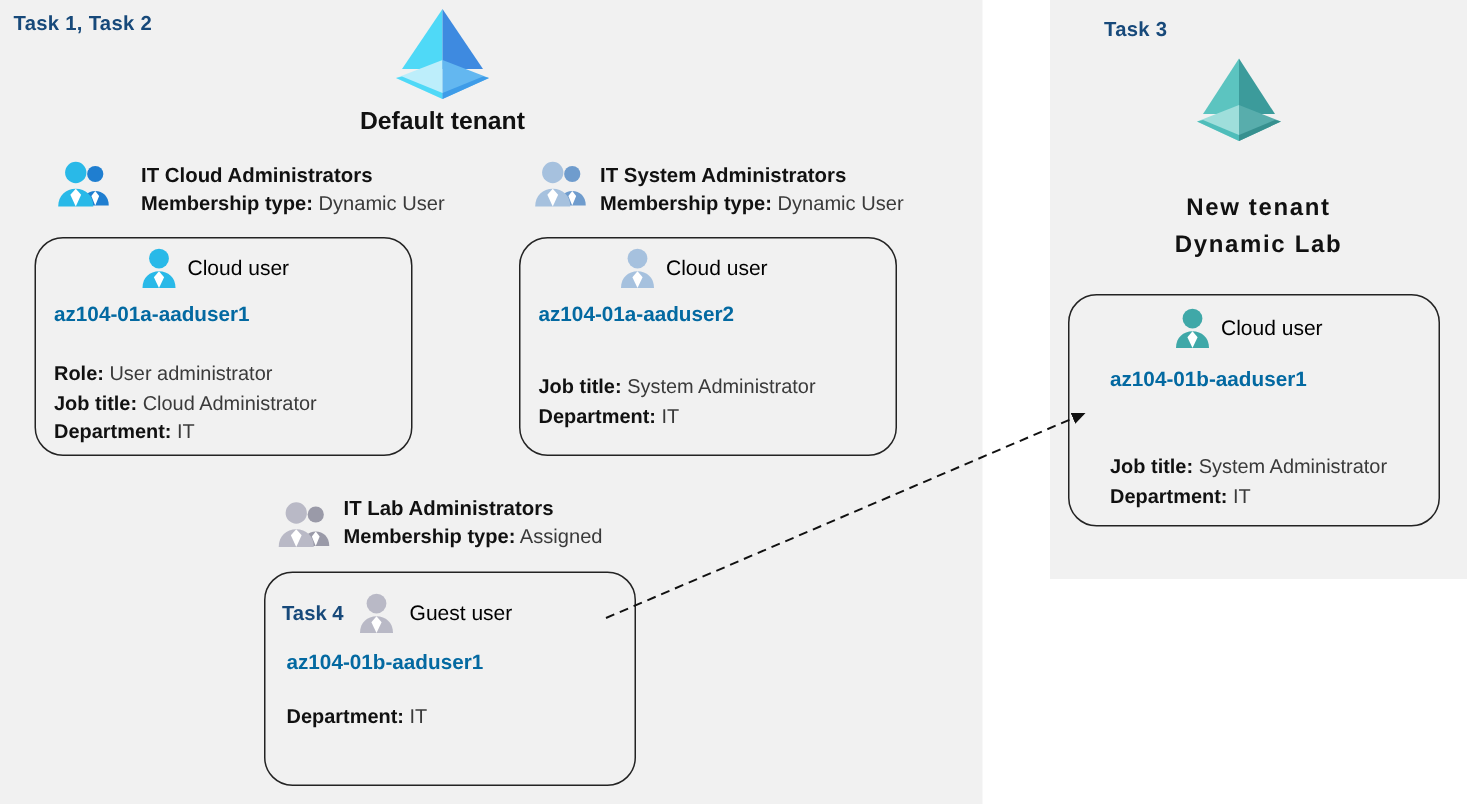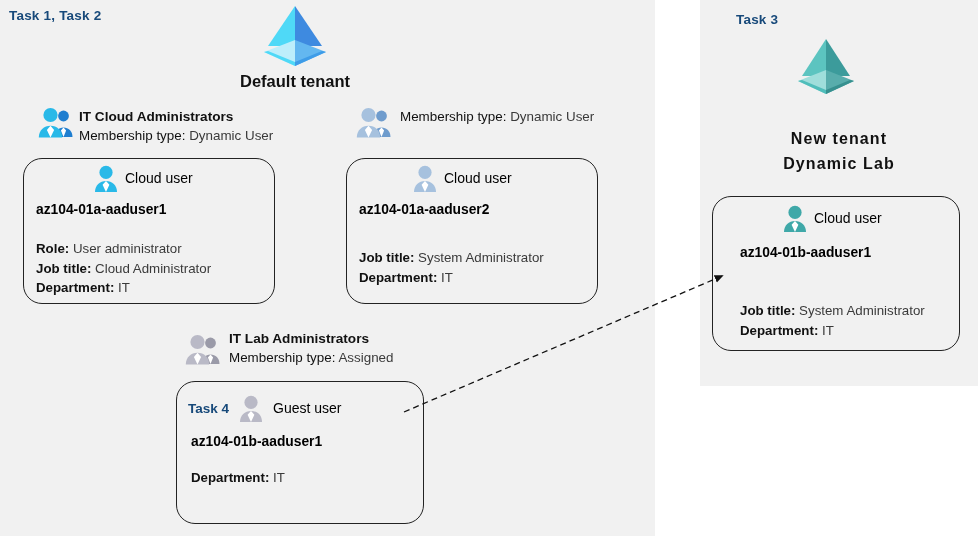--- a/index.html
+++ b/index.html
@@ -18,33 +18,33 @@
 
   .tenant-title{
     position:absolute;text-align:center;font-weight:bold;color:#111;
     font-size:16.5px;white-space:nowrap;
   }
   .tenant-title.wide{letter-spacing:1.1px;font-size:16px;line-height:25px;}
 
   .grp-head{position:absolute;white-space:nowrap;}
   .grp-name{font-weight:bold;font-size:13.6px;color:#111;line-height:19px;}
   .grp-mem{font-size:13.4px;color:#3a3a3a;line-height:20px;}
-  .grp-mem b{color:#111;font-weight:normal;}
+  .grp-mem b{color:#111;font-weight:bold;}
 
   .card{
     position:absolute;border:1.3px solid #232323;border-radius:19px;
     background:transparent;box-sizing:border-box;
   }
   .card-head{position:absolute;display:flex;align-items:center;white-space:nowrap;}
   .card-head .ctype{font-size:14px;color:#000000;}
   .card-head .tk{
     color:#17497a;font-weight:bold;font-size:13.5px;margin-right:9px;
   }
   .uname{
-    position:absolute;font-weight:bold;font-size:13.8px;color:#000000;white-space:nowrap;
+    position:absolute;font-weight:bold;font-size:13.8px;color:#0369a1;white-space:nowrap;
   }
   .attrs{position:absolute;font-size:13.3px;color:#3a3a3a;line-height:19.5px;white-space:nowrap;}
   .attrs b{color:#111;font-weight:bold;}
 
   svg{display:block;overflow:visible;}
   .icon-abs{position:absolute;}
   #connector{position:absolute;left:0;top:0;width:978px;height:540px;pointer-events:none;}
 </style>
 </head>
 <body>
@@ -83,21 +83,21 @@
 <div class="icon-abs" style="left:38px;top:106px;">
   <svg width="40" height="34" viewBox="0 0 40 34">
     <circle cx="25.5" cy="10" r="5.4" fill="#1f7ed0"></circle>
     <path d="M16.5 31c0-6 4-9.6 9-9.6s9 3.6 9 9.6z" fill="#1f7ed0"></path>
     <path d="M25.5 21.4l-2.6 3.2 2.6 6.4 2.6-6.4z" fill="#ffffff"></path>
     <circle cx="12.5" cy="9" r="7.1" fill="#29b9e8"></circle>
     <path d="M0.8 31.6c0-7.3 5.2-11.8 11.7-11.8s11.7 4.5 11.7 11.8z" fill="#29b9e8"></path>
     <path d="M12.5 19.8l-3.6 4.1 3.6 7.7 3.6-7.7z" fill="#ffffff"></path>
   </svg>
 </div>
-<div class="grp-head" style="left:79px;top:107px;">
+<div class="grp-head" style="left:94px;top:107px;">
   <div class="grp-name">IT Cloud Administrators</div>
   <div class="grp-mem">
     <b>Membership type:</b>
     <span>Dynamic User</span>
   </div>
 </div>
 
 <div class="card" style="left:23px;top:158px;width:252px;height:146px;">
 </div>
 <div class="card-head" style="left:93px;top:164px;">
@@ -121,20 +121,21 @@
   <svg width="40" height="34" viewBox="0 0 40 34">
     <circle cx="25.5" cy="10" r="5.4" fill="#6f9ccd"></circle>
     <path d="M16.5 31c0-6 4-9.6 9-9.6s9 3.6 9 9.6z" fill="#6f9ccd"></path>
     <path d="M25.5 21.4l-2.6 3.2 2.6 6.4 2.6-6.4z" fill="#ffffff"></path>
     <circle cx="12.5" cy="9" r="7.1" fill="#a6c1de"></circle>
     <path d="M0.8 31.6c0-7.3 5.2-11.8 11.7-11.8s11.7 4.5 11.7 11.8z" fill="#a6c1de"></path>
     <path d="M12.5 19.8l-3.6 4.1 3.6 7.7 3.6-7.7z" fill="#ffffff"></path>
   </svg>
 </div>
 <div class="grp-head" style="left:400px;top:107px;">
+  <div class="grp-name">IT System Administrators</div>
   <div class="grp-mem">
     <b>Membership type:</b>
     <span>Dynamic User</span>
   </div>
 </div>
 
 <div class="card" style="left:346px;top:158px;width:252px;height:146px;">
 </div>
 <div class="card-head" style="left:412px;top:164px;">
   <span class="icon-abs" style="position:relative;margin-right:6px;">

